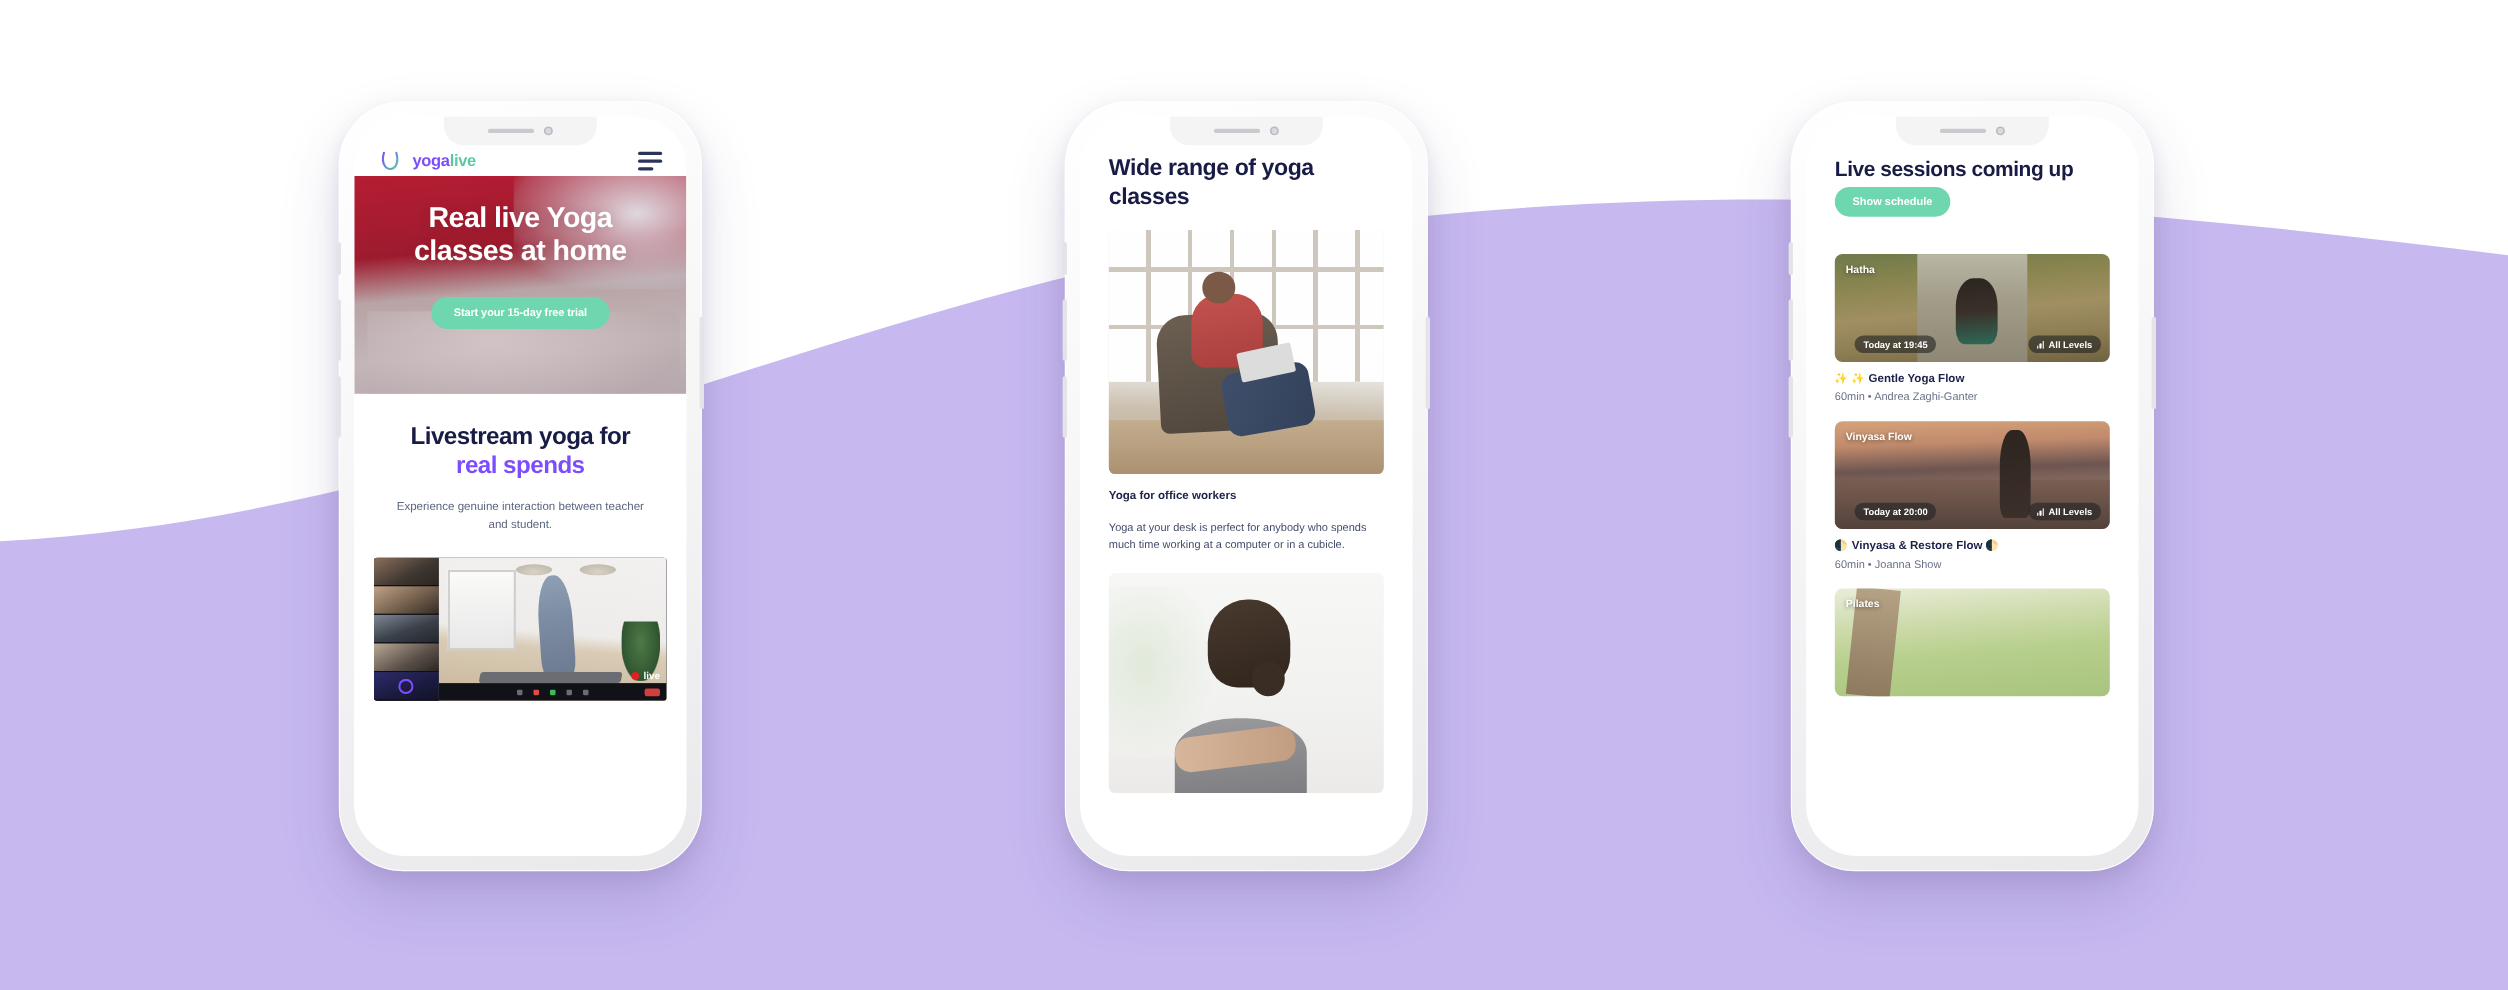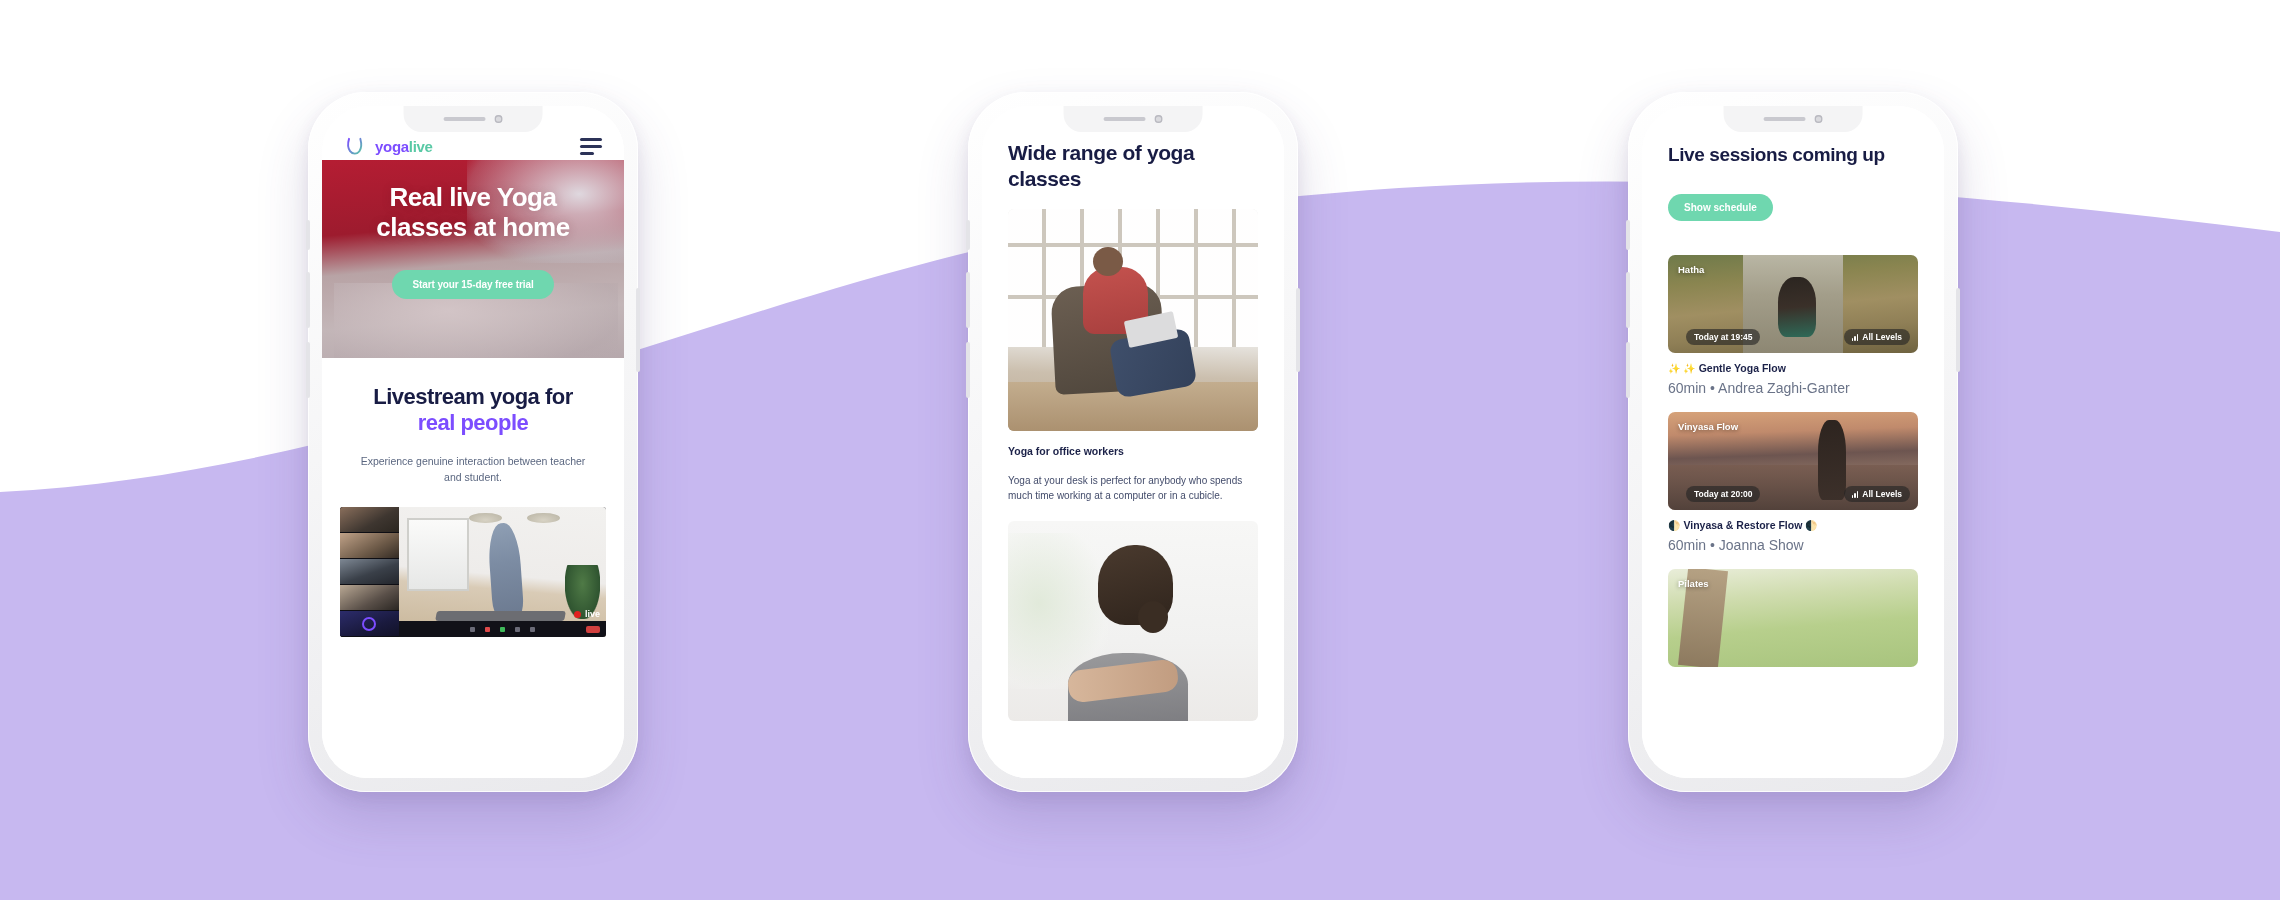--- a/index.html
+++ b/index.html
@@ -394,21 +394,21 @@
   #phone3 { left: 1628px; top: 92px; width: 330px; height: 700px; }
 
   .p3-title {
     padding: 38px 26px 0 26px;
     font-size: 19px;
     font-weight: bold;
     color: #181C44;
     letter-spacing: -0.4px;
   }
   .p3-btn {
-    margin: 28px 0 0 26px;
+    margin: 4px 0 0 26px;
     background: #6FD7AF;
     border: none;
     border-radius: 16px;
     color: #fff;
     font-family: inherit;
     font-size: 10px;
     font-weight: bold;
     padding: 8px 16px;
     cursor: pointer;
     text-align: right;
@@ -488,21 +488,21 @@
 
   .s-name {
     margin-top: 9px;
     font-size: 10.5px;
     font-weight: bold;
     color: #1B2148;
     display: flex; align-items: center; gap: 3px;
   }
   .s-meta {
     margin-top: 6px;
-    font-size: 14px;
+    font-size: 10px;
     color: #6A7388;
   }
   .emoji { font-size: 10px; }
 </style>
 </head>
 <body>
 
 <div class="stage">
 
   <svg class="bg-wave" viewBox="0 0 2280 900" preserveAspectRatio="none">
@@ -546,21 +546,21 @@
         </div>
 
         <div class="hero">
           <div class="hero-title">Real live Yoga classes at home</div>
           <button class="hero-cta">Start your 15-day free trial</button>
         </div>
 
         <div class="sec">
           <div class="sec-title">
             <span>Livestream yoga for</span>
-            <span class="accent">real people</span>
+            <span class="accent">real spends</span>
           </div>
           <div class="sec-sub">Experience genuine interaction between teacher and student.</div>
         </div>
 
         <div class="callbox">
           <div class="call-side">
             <div class="call-thumb t1"></div>
             <div class="call-thumb t2"></div>
             <div class="call-thumb t3"></div>
             <div class="call-thumb t4"></div>

